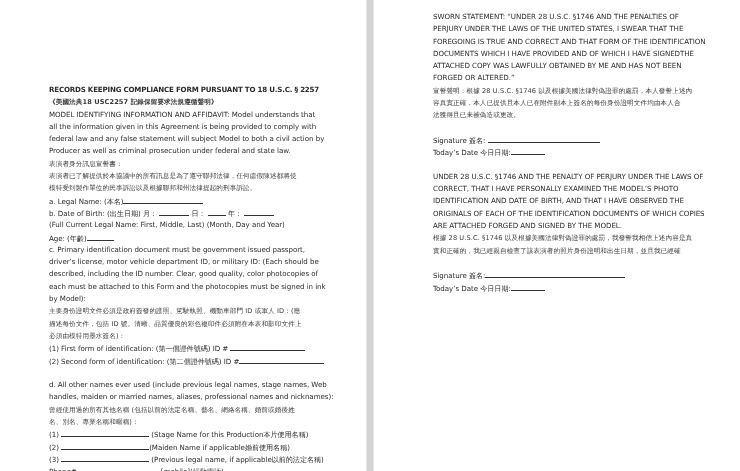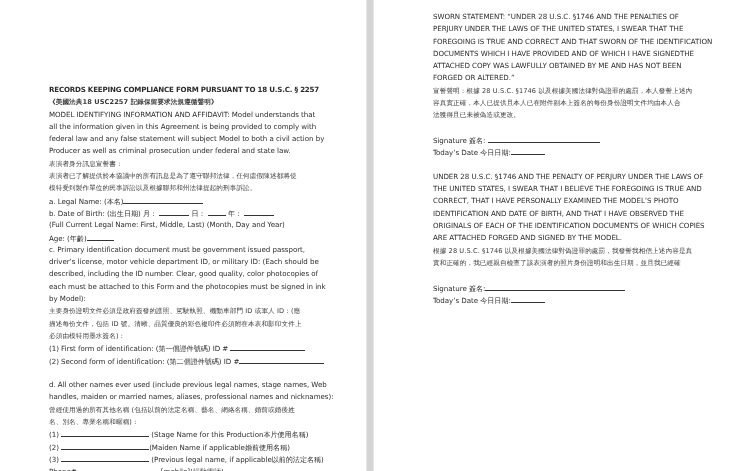--- a/index.html
+++ b/index.html
@@ -108,38 +108,37 @@
     </span>
   </div>
 </div>
 
 <div class="gutter"></div>
 
 <div class="page" id="page-right">
   <div class="content">
     <span class="line">SWORN STATEMENT:   “UNDER 28 U.S.C. §1746 AND THE PENALTIES OF</span>
     <span class="line">PERJURY UNDER THE LAWS OF THE UNITED STATES, I SWEAR THAT THE</span>
-    <span class="line">FOREGOING IS TRUE AND CORRECT AND THAT SWORN OF THE IDENTIFICATION</span>
+    <span class="line">FOREGOING IS TRUE AND CORRECT AND THAT FORM OF THE IDENTIFICATION</span>
     <span class="line">DOCUMENTS WHICH I HAVE PROVIDED AND OF WHICH I HAVE SIGNEDTHE</span>
     <span class="line">ATTACHED COPY WAS LAWFULLY OBTAINED BY ME AND HAS NOT BEEN</span>
     <span class="line">FORGED OR ALTERED.”</span>
     <span class="line cn">宣誓聲明：根據 28 U.S.C. §1746 以及根據美國法律對偽證罪的處罰，本人發誓上述內</span>
     <span class="line cn">容真實正確，本人已提供且本人已在附件副本上簽名的每份身份證明文件均由本人合</span>
     <span class="line cn">法獲得且已未被偽造或更改。</span>
     <span class="gap"></span>
     <span class="line">
       <span>Signature 簽名:</span>
       <span class="blank" style="width:112px"></span>
     </span>
     <span class="line">
       <span>Today’s Date 今日日期:</span><span class="blank" style="width:34px"></span>
     </span>
     <span class="gap"></span>
     <span class="line">UNDER 28 U.S.C. §1746 AND THE PENALTY OF PERJURY UNDER THE LAWS OF</span>
-    <span class="line">THE UNITED STATES, I SWEAR THAT I BELIEVE THE FOREGOING IS TRUE AND</span>
     <span class="line">CORRECT, THAT I HAVE PERSONALLY EXAMINED THE MODEL’S PHOTO</span>
     <span class="line">IDENTIFICATION AND DATE OF BIRTH, AND THAT I HAVE OBSERVED THE</span>
     <span class="line">ORIGINALS OF EACH OF THE IDENTIFICATION DOCUMENTS OF WHICH COPIES</span>
     <span class="line">ARE ATTACHED FORGED AND SIGNED BY THE MODEL.</span>
     <span class="line cn">根據 28 U.S.C. §1746 以及根據美國法律對偽證罪的處罰，我發誓我相信上述內容是真</span>
     <span class="line cn">實和正確的，我已經親自檢查了該表演者的照片身份證明和出生日期，並且我已經確</span>
     <span class="gap"></span>
     <span class="line">
       <span>Signature 簽名:</span><span class="blank" style="width:140px"></span>
     </span>

